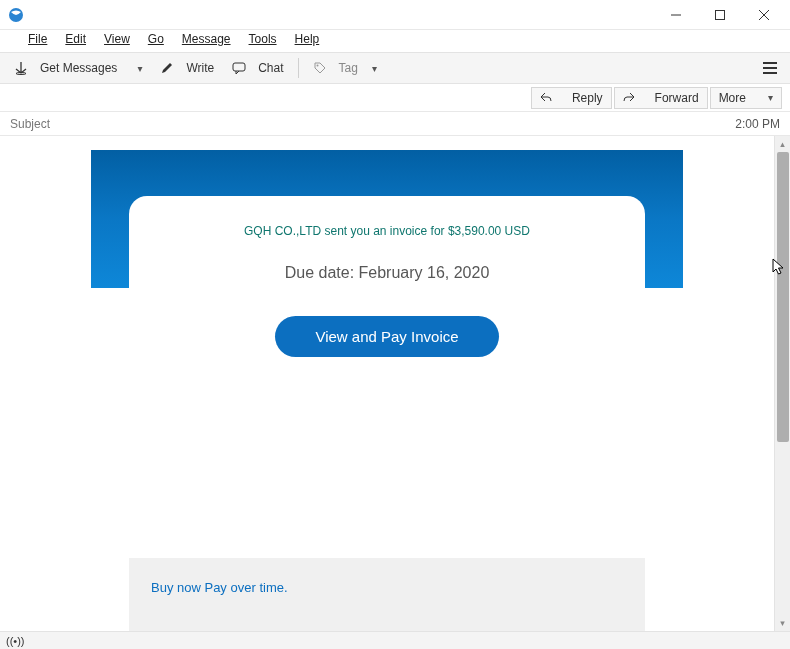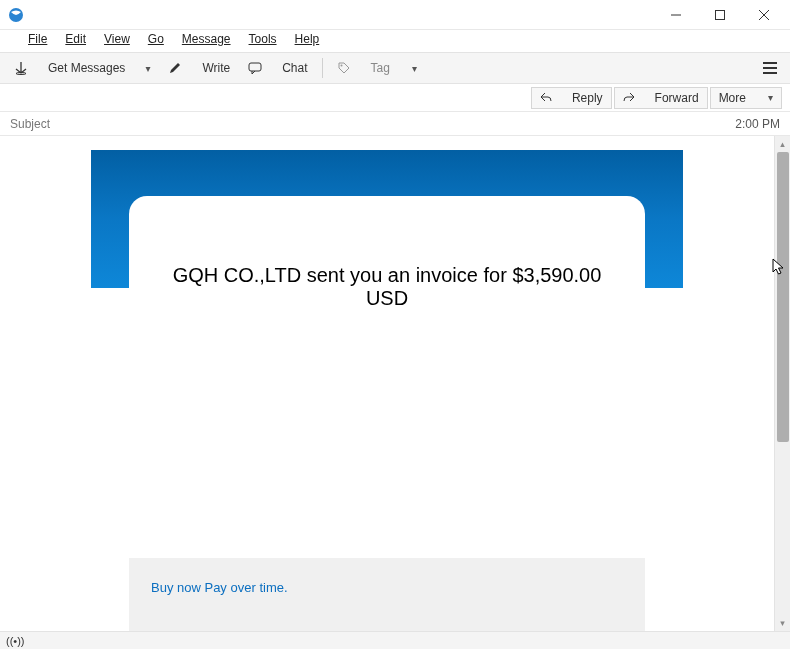--- a/index.html
+++ b/index.html
@@ -53,21 +53,21 @@
     align-items: center;
     padding: 0 6px;
     background: #f5f5f5;
     border-top: 1px solid #e3e3e3;
     border-bottom: 1px solid #e3e3e3;
     gap: 2px;
   }
   .tbtn {
     display: inline-flex;
     align-items: center;
-    gap: 20px;
+    gap: 12px;
     padding: 4px 8px;
     cursor: pointer;
     color: #333;
     font-size: 12px;
   }
   .tbtn .ico { width: 14px; height: 14px; display:flex; align-items:center; justify-content:center; }
   .tb-sep { width:1px; height:20px; background:#d0d0d0; margin:0 4px;}
   .tb-ham {
     margin-left: auto;
     width: 28px; height: 28px;
@@ -156,24 +156,23 @@
     padding: 28px 24px 0 24px;
     text-align:center;
   }
   .card h1 {
     font-size:24px;
     color:#2e2e2e;
     font-weight:500;
     margin-bottom:36px;
   }
   .card .line1 {
-    font-size:20px;
-    color:#000000;
+    font-size:12px;
+    color:#0f766e;
     margin-bottom:26px;
-    margin-top:40px;
   }
   .card .line2 {
     font-size:16px;
     color:#575757;
     margin-bottom:34px;
   }
   .paybtn {
     display:inline-block;
     background:#0c6fc0;
     color:#fff;
@@ -326,20 +325,22 @@
   <span class="lbl">Subject</span>
   <span class="time">2:00 PM</span>
 </div>
 
 <div class="content-wrap">
   <div class="content">
     <div class="email">
       <div class="banner"></div>
       <div class="card">
         <div class="line1">GQH CO.,LTD sent you an invoice for $3,590.00 USD</div>
+        <div class="line2">Due date: February 16, 2020</div>
+        <div class="paybtn">View and Pay Invoice</div>
       </div>
       <div class="email-body-below-card">
         <div class="promo">
           <span class="t">Buy now Pay over time.</span>
         </div>
 
       </div>
     </div>
   </div>
   <div class="scrollbar">

